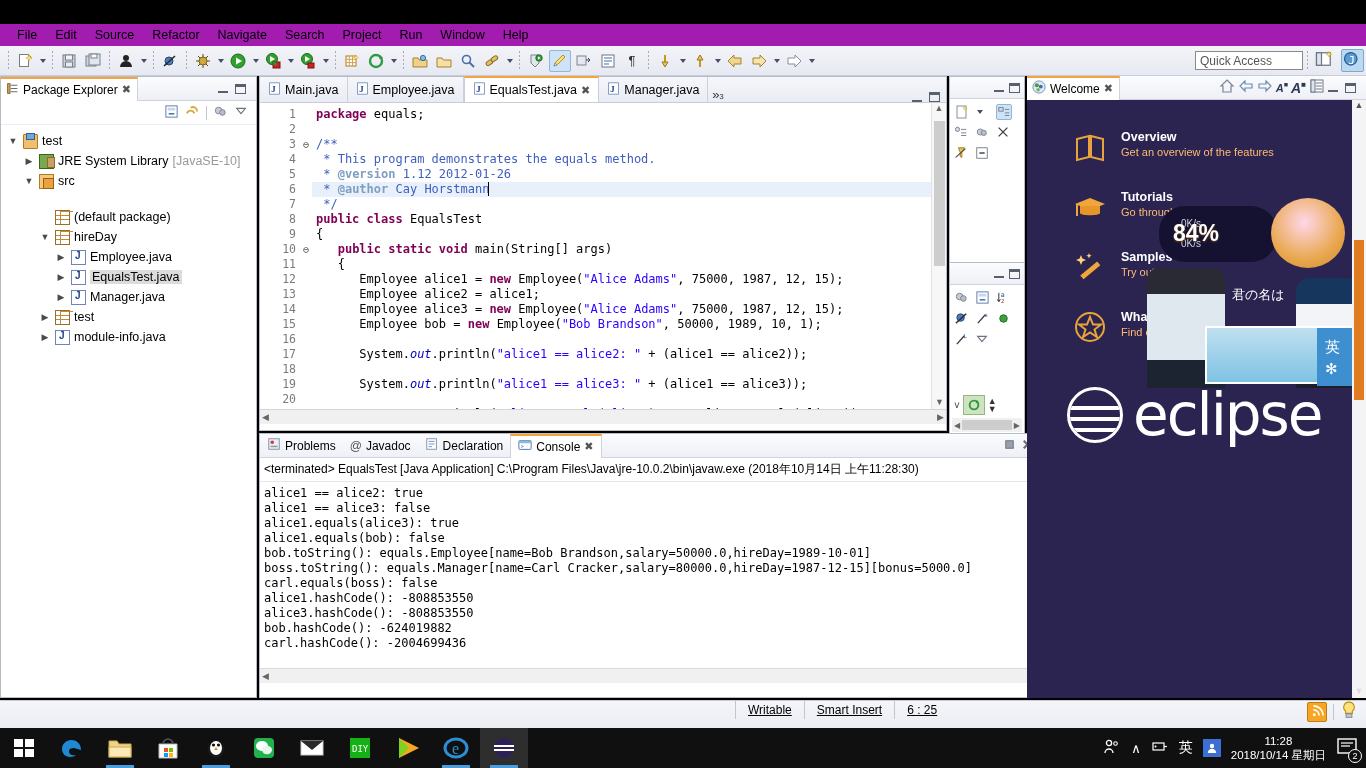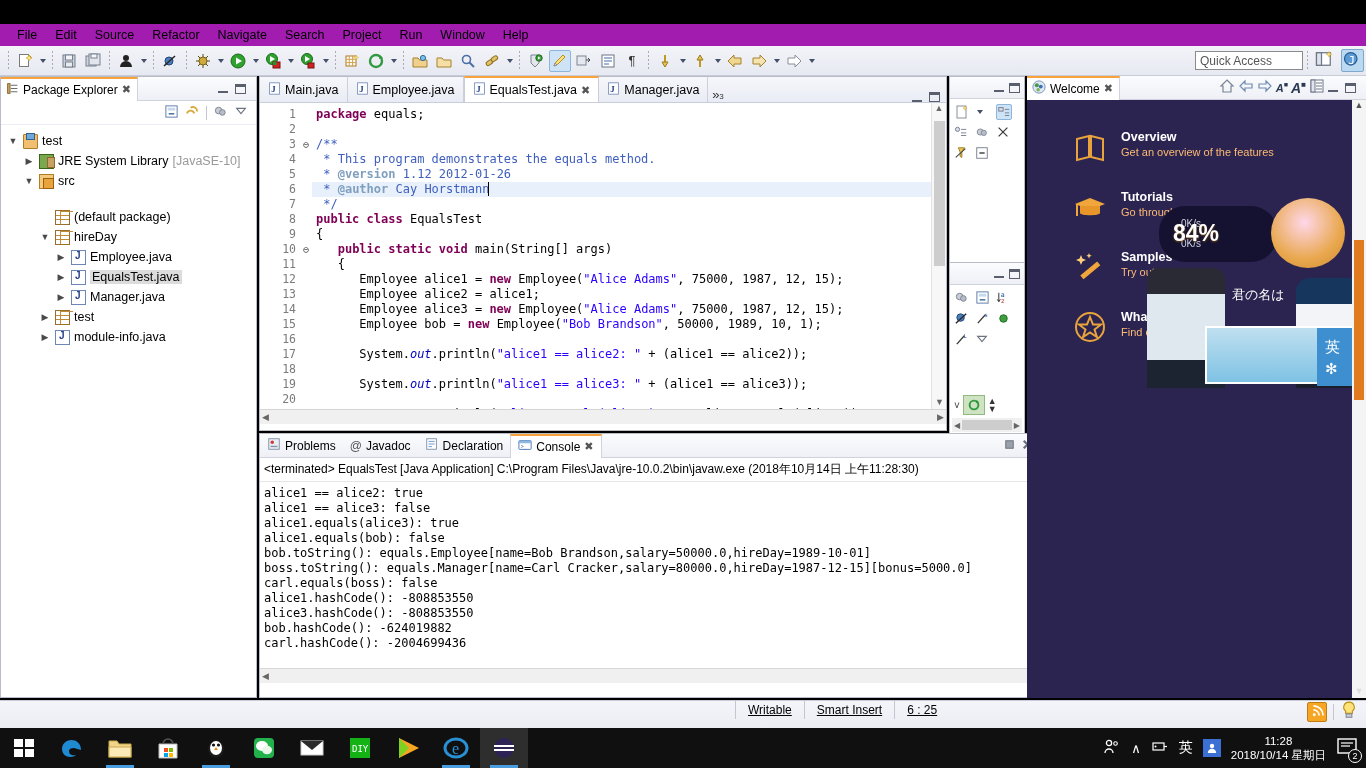--- a/index.html
+++ b/index.html
@@ -1005,20 +1005,24 @@
               <circle cx="17" cy="17" r="14" fill="none" stroke="#e8a33d" stroke-width="2"></circle>
               <polygon points="17,7 20,14.5 28,14.5 21.5,19.5 24,27 17,22.5 10,27 12.5,19.5 6,14.5 14,14.5" fill="none" stroke="#e8a33d" stroke-width="2"></polygon>
             </svg>
         </div>
         <div>
           <div class="w-title">What's New</div>
           <div class="w-sub">Find out what is new</div>
         </div>
       </div>
 
+      <div class="eclipse-logo">
+        <div class="el-circle"></div>
+        <div class="el-text">eclipse</div>
+      </div>
 
       <div class="gadget">
         <div class="gad-bubble"></div>
         <span class="gad-txt" style="left:22px;top:20px;">0K/s</span>
         <span class="gad-txt" style="left:22px;top:40px;">0K/s</span>
         <div class="gad-orb"></div>
         <div class="gad-num">84%</div>
       </div>
 
       <div class="anime">

